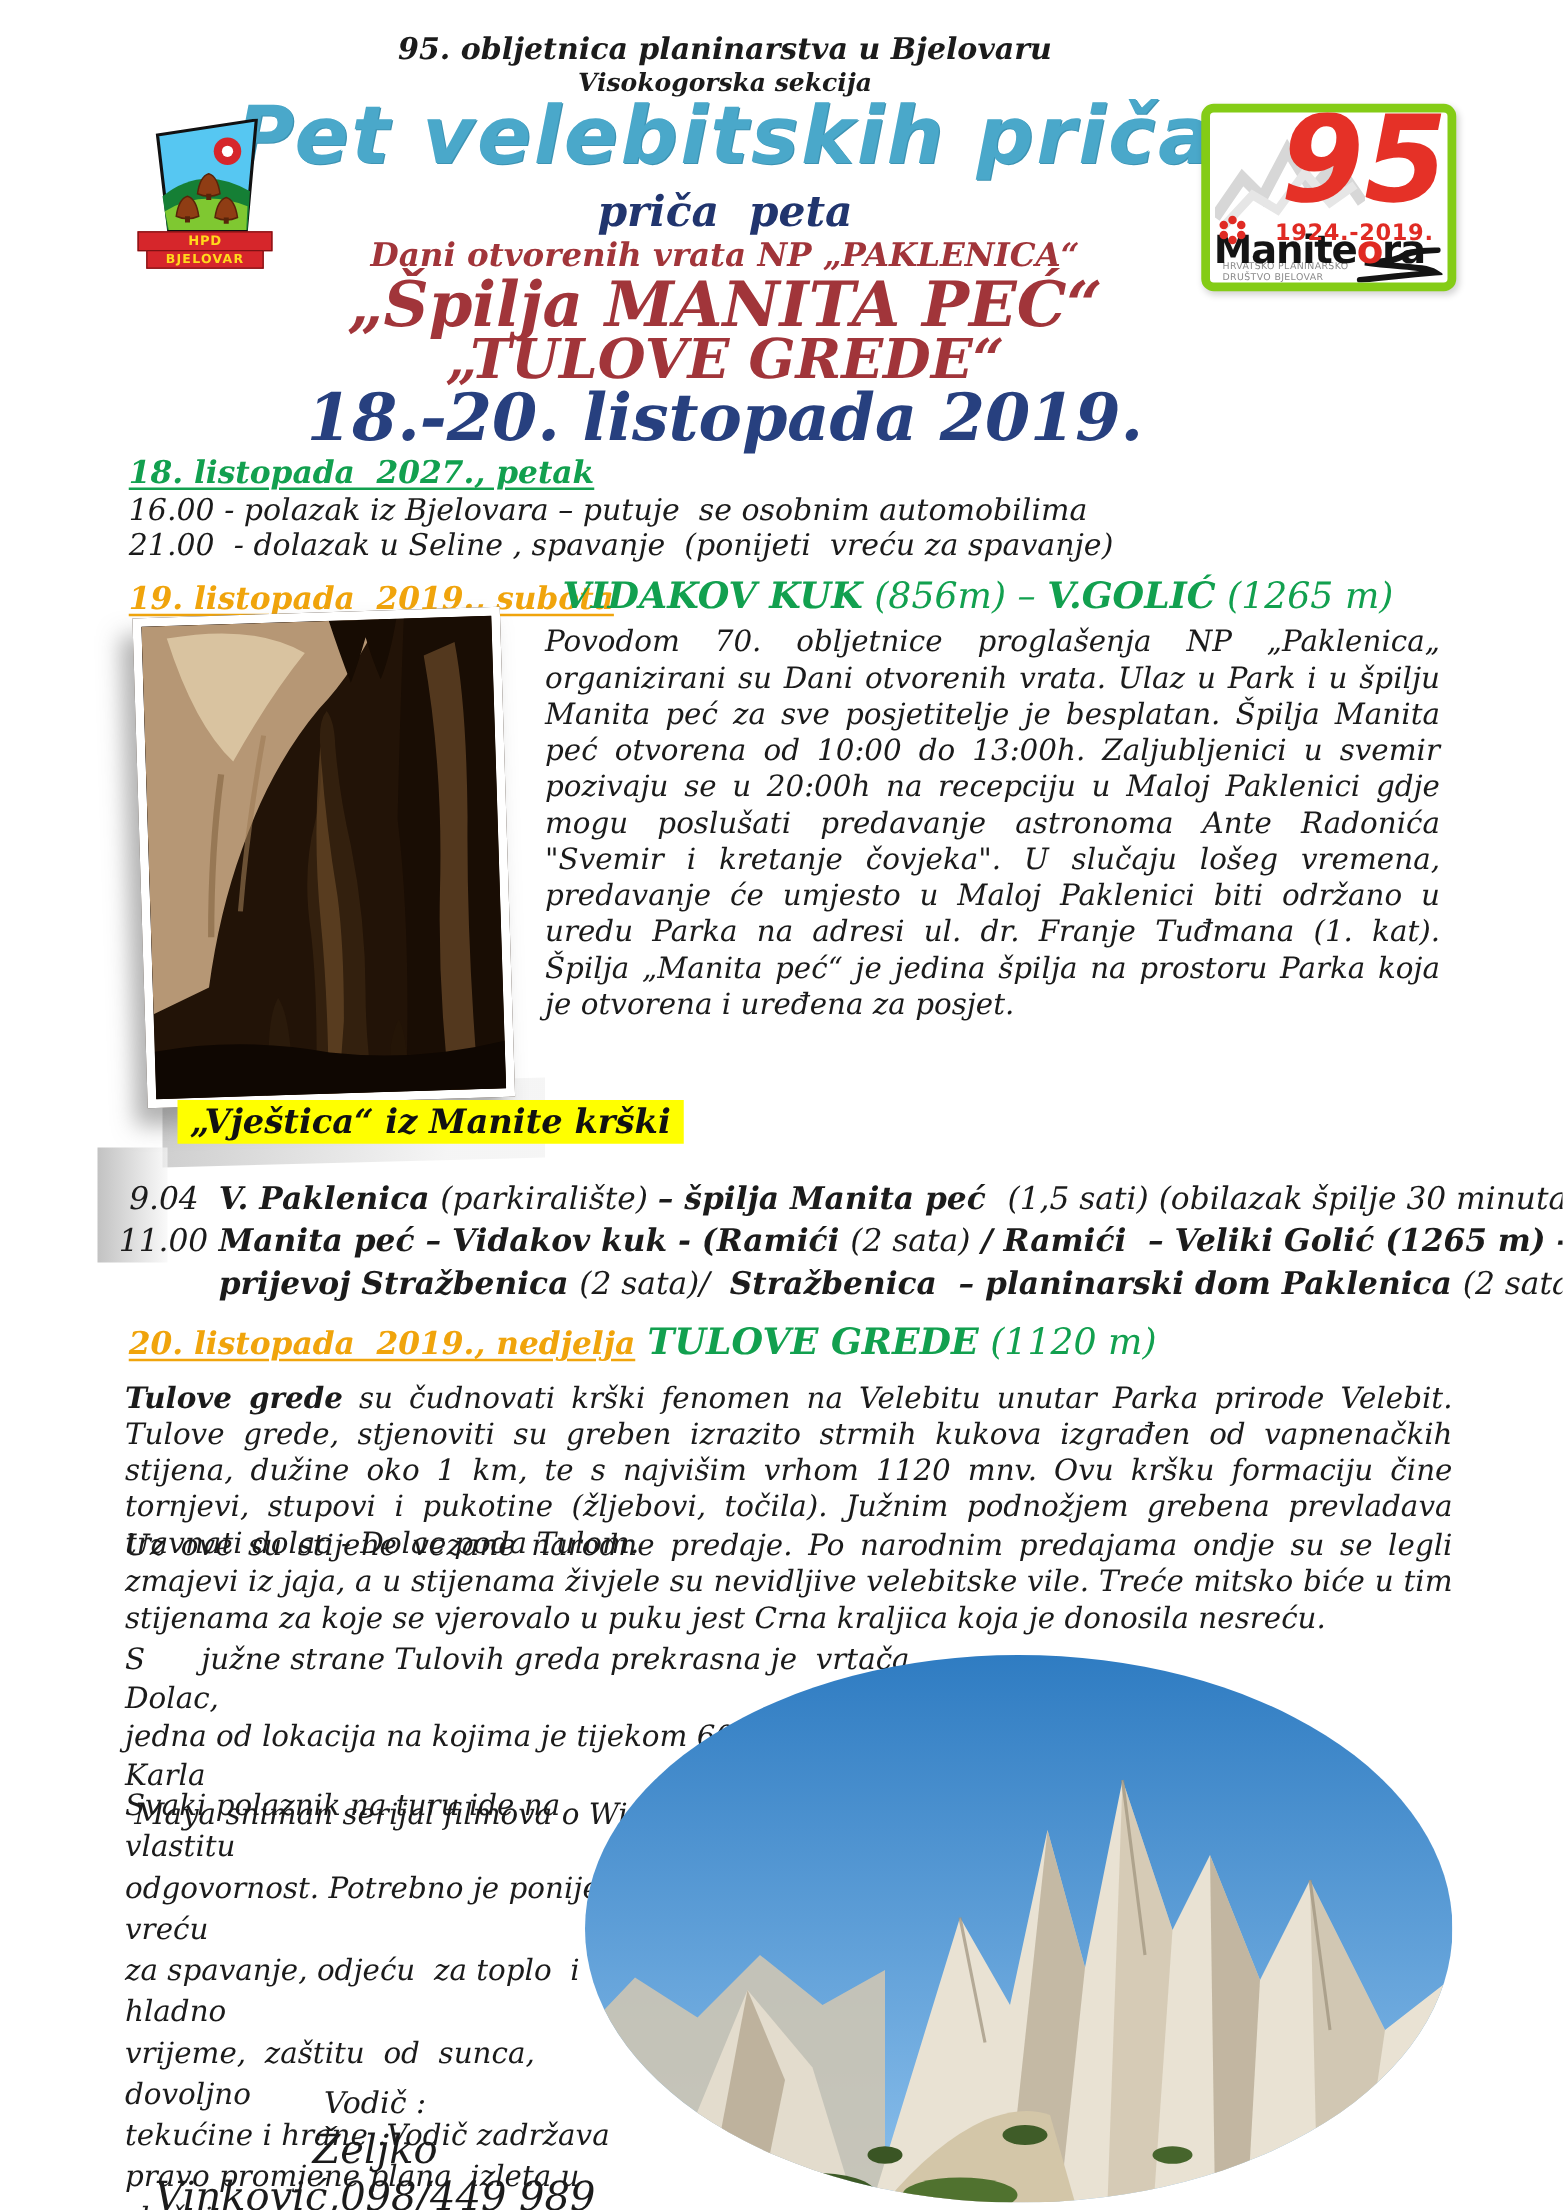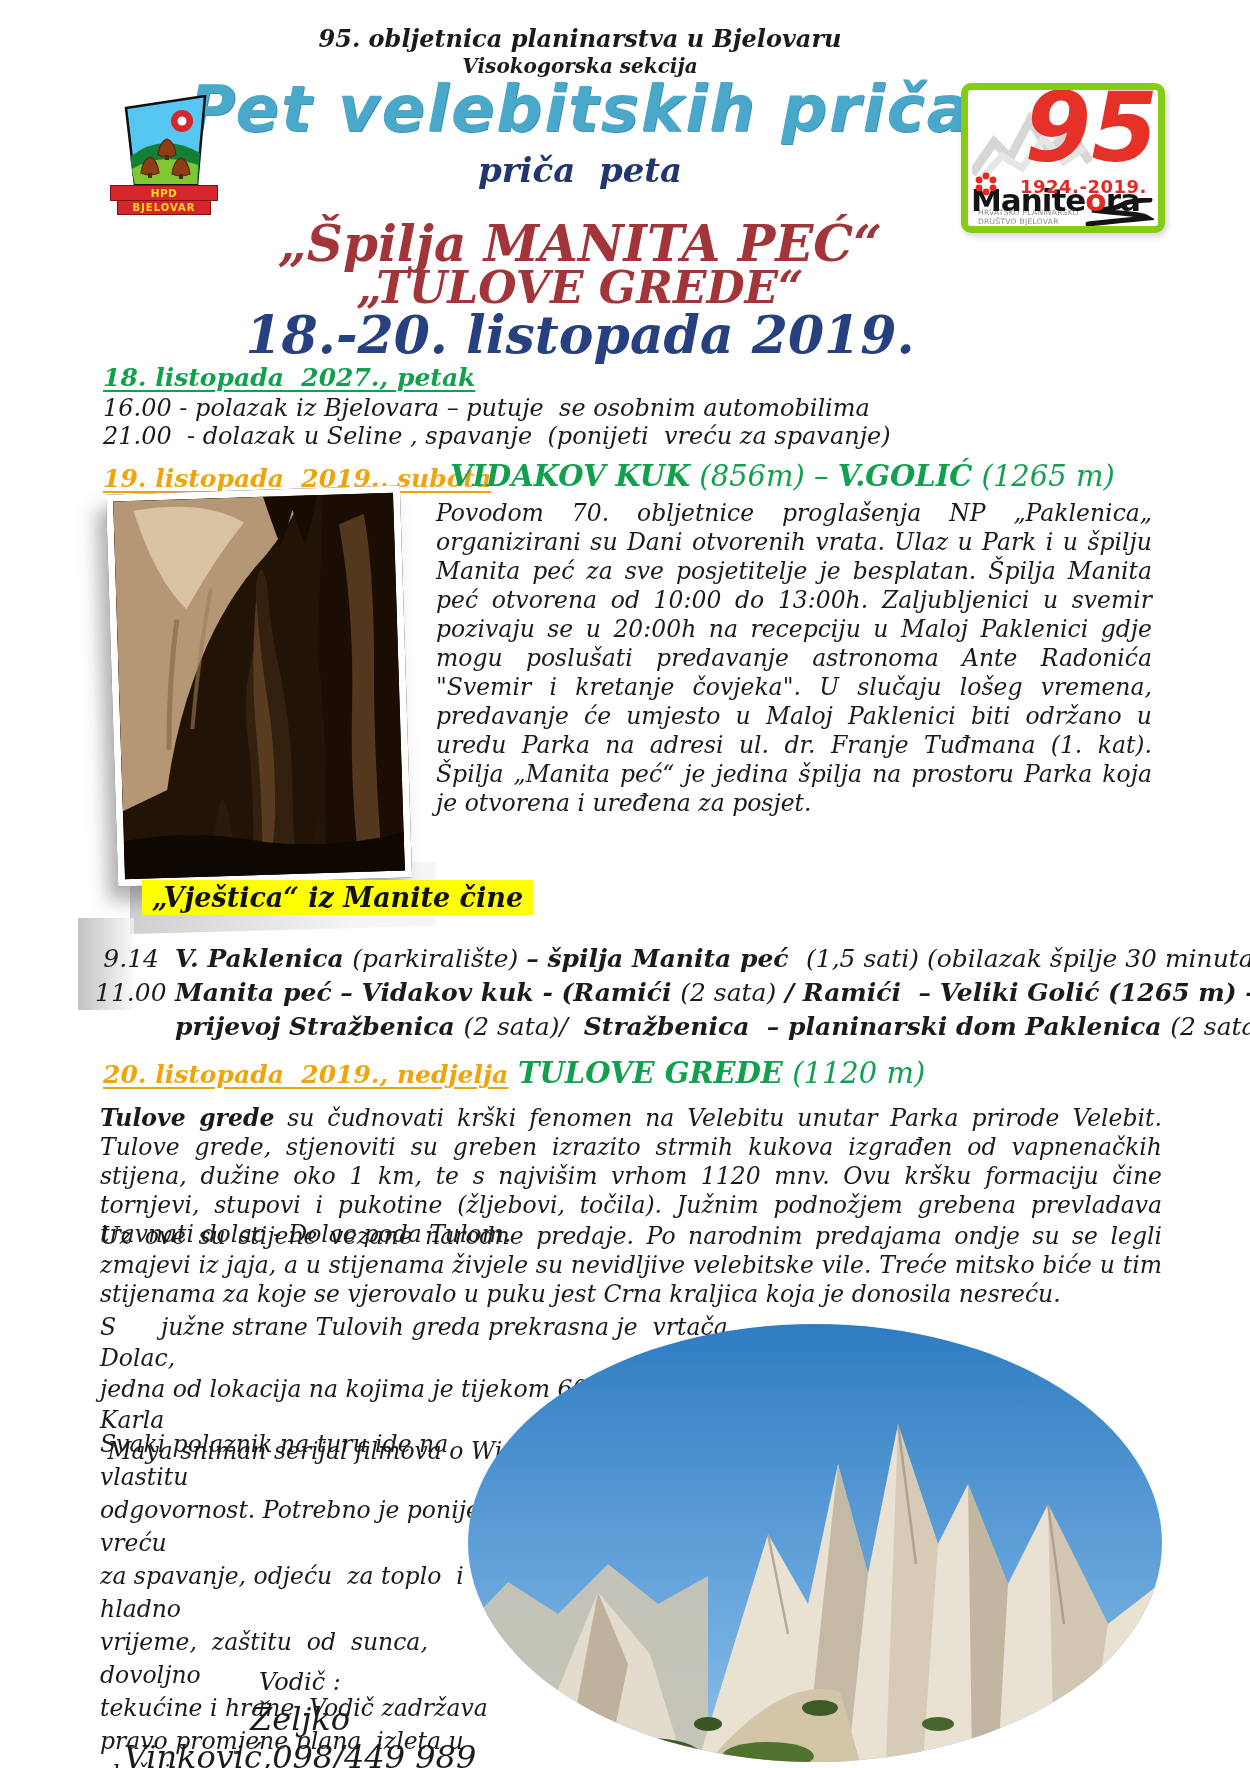--- a/index.html
+++ b/index.html
@@ -82,20 +82,21 @@
 </style>
 </head>
 <body>
 
 <div class="page">
 
   <div class="abs ctr ser bi hdr1">95. obljetnica planinarstva  u Bjelovaru</div>
   <div class="abs ctr ser bi hdr2">Visokogorska sekcija</div>
   <div class="abs ctr sans main-title">Pet velebitskih priča</div>
   <div class="abs ctr ser bi ws subtitle">priča  peta</div>
+  <div class="abs ctr ser bi opendays">Dani otvorenih vrata NP „PAKLENICA“</div>
   <div class="abs ctr ser bi tcave">„Špilja MANITA PEĆ“</div>
   <div class="abs ctr ser bi tridge">„TULOVE GREDE“</div>
   <div class="abs ctr ser bi tdate">18.-20. listopada 2019.</div>
 
   <div class="abs logoL">
     <svg width="108" height="92" viewBox="0 0 108 92">
       <polygon points="16,13 95,1 87,90 25,90" fill="#56c7f2" stroke="#111" stroke-width="2.5"></polygon>
       <path d="M20,62 Q52,36 90,58 L88,89 L24,89 Z" fill="#157f35"></path>
       <path d="M22,74 Q52,56 88,70 L87,89 L25,89 Z" fill="#7fc831"></path>
       <circle cx="72" cy="26" r="11" fill="#d6262b"></circle>
@@ -163,27 +164,27 @@
       <path d="M210,0 L280,0 L280,378 L200,378 Q208,250 200,160 Q205,70 210,0 Z" fill="#190d04"></path>
       <path d="M225,30 Q238,120 232,220 Q228,300 235,378 L258,378 Q252,260 256,160 Q258,70 250,20 Z" fill="#5e4123" opacity=".85"></path>
       <path d="M150,0 L204,0 Q198,30 190,48 Q183,30 179,14 Q172,36 166,50 Q157,24 150,0 Z" fill="#170c03"></path>
       <path d="M128,378 Q132,300 128,250 Q122,200 134,160 Q142,130 140,100 Q139,80 146,72 Q152,80 152,100 Q154,140 162,180 Q172,240 170,300 Q169,340 174,378 Z" fill="#33200e"></path>
       <path d="M140,100 Q142,160 150,220 Q154,260 152,320 L146,378 L138,378 Q140,300 136,240 Q132,180 138,120 Z" fill="#71502c" opacity=".6"></path>
       <path d="M88,378 L92,330 Q94,310 100,300 Q106,310 108,332 L112,378 Z" fill="#2a1a0b"></path>
       <path d="M186,378 L189,340 Q192,326 196,320 Q200,328 201,344 L204,378 Z" fill="#241507"></path>
       <path d="M0,378 L0,340 Q70,330 140,345 Q210,355 280,340 L280,378 Z" fill="#0f0702"></path>
     </svg>
   </div>
-  <div class="abs caption ser">„Vještica“ iz Manite čine</div>
+  <div class="abs caption ser">„Vještica“ iz Manite krški</div>
 
   <div class="abs ser para just" style="left:436px;top:499px;width:716px;">Povodom 70. obljetnice proglašenja NP „Paklenica„ organizirani su Dani otvorenih vrata. Ulaz u Park i u špilju Manita peć za sve posjetitelje je besplatan. Špilja Manita peć otvorena od 10:00 do 13:00h. Zaljubljenici u svemir pozivaju se u 20:00h na recepciju u Maloj Paklenici gdje mogu poslušati predavanje astronoma Ante Radonića "Svemir i kretanje čovjeka". U slučaju lošeg vremena, predavanje će umjesto u Maloj Paklenici biti održano u uredu Parka na adresi ul. dr. Franje Tuđmana (1. kat).  Špilja „Manita peć“ je jedina špilja na prostoru Parka koja je otvorena i uređena za posjet.</div>
 
   <div class="abs" style="left:95px;top:942px;width:1080px;">
     <div class="schrow">
-      <span class="schtime">9.14</span>
+      <span class="schtime">9.04</span>
       <span><span class="schb">V. Paklenica </span><span class="schn">(parkiralište) </span><span class="schb">– špilja Manita peć  </span><span class="schn">(1,5 sati) (obilazak špilje 30 minuta)</span></span>
     </div>
     <div class="schrow">
       <span class="schtime">11.00</span>
       <span><span class="schb">Manita peć – Vidakov kuk - (Ramići </span><span class="schn">(2 sata)</span><span class="schb"> / Ramići  – Veliki Golić (1265 m) -</span></span>
     </div>
     <div class="schrow" style="padding-left:80px;">
       <span><span class="schb">prijevoj Stražbenica </span><span class="schn">(2 sata)/  </span><span class="schb">Stražbenica  – planinarski dom Paklenica </span><span class="schn">(2 sata)</span></span>
     </div>
   </div>

